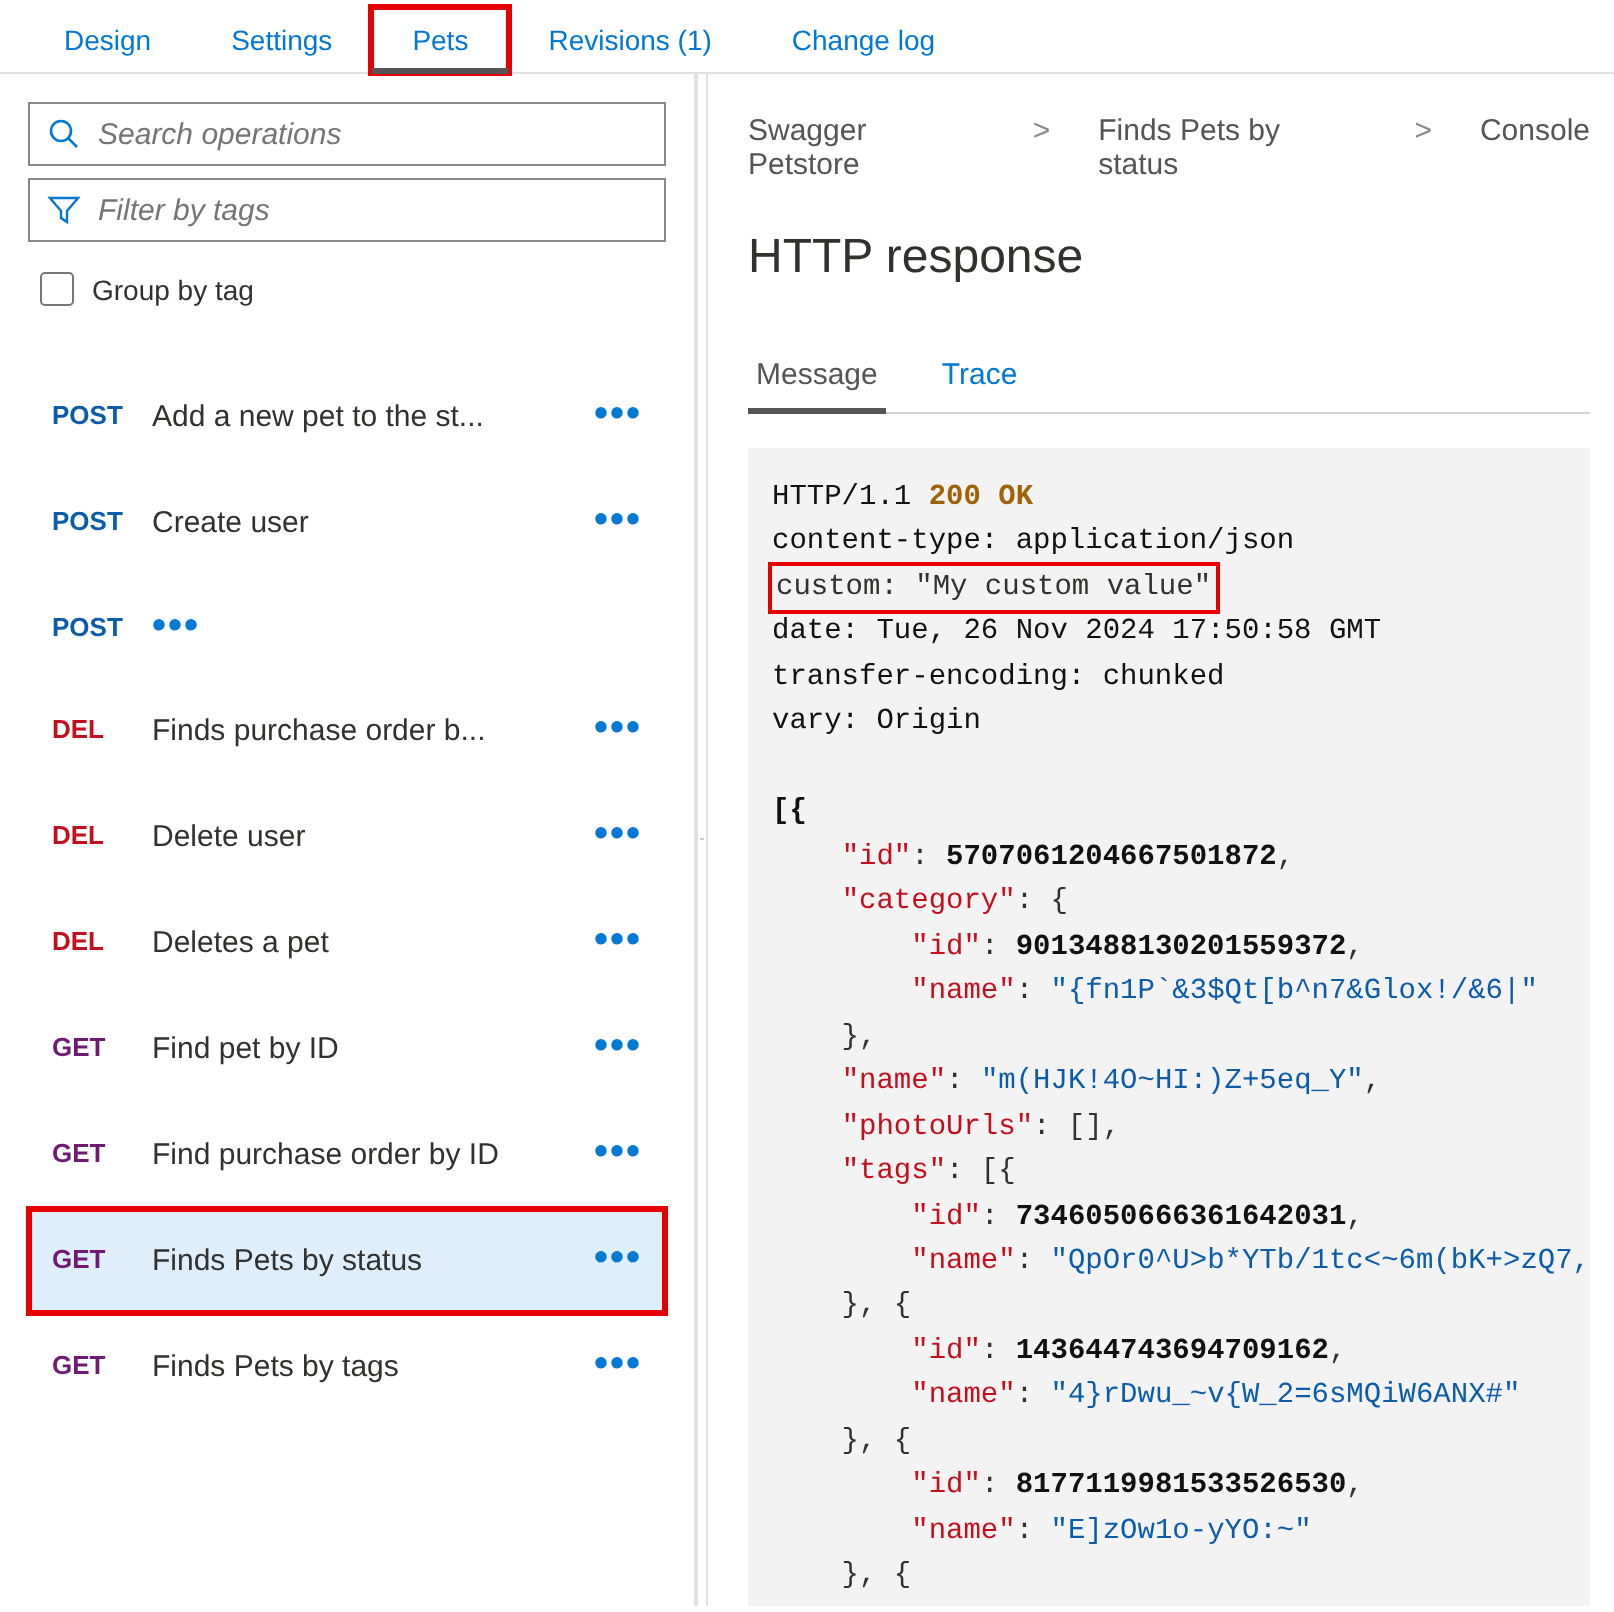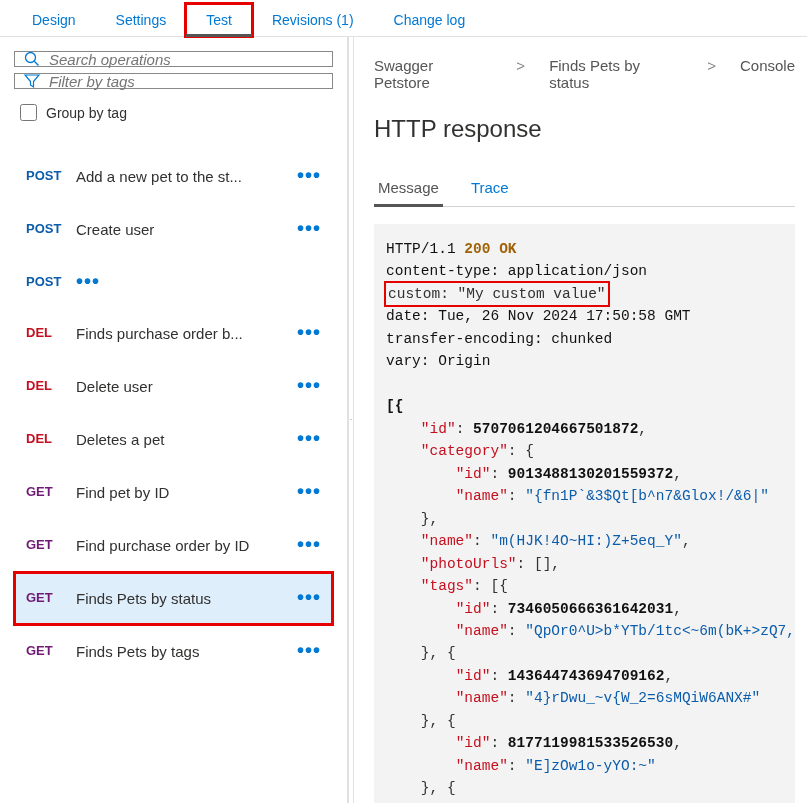--- a/index.html
+++ b/index.html
@@ -45,21 +45,21 @@
     padding: 14px 14px 0;
     overflow-y: auto;
   }
   .search-box, .filter-box {
     width: 100%;
     border: 1px solid #8a8886;
     display: flex;
     align-items: center;
     padding: 4px 8px;
     margin-bottom: 6px;
-    height: 16px;
+    height: 32px;
     justify-content: space-between;
   }
   .search-box input, .filter-box input {
     flex: 1;
     border: none;
     outline: none;
     font-size: 15px;
     font-style: italic;
     color: #767676;
     background: transparent;
@@ -190,21 +190,21 @@
   .json-key { color: #c50f1f; }
   .json-str { color: #0b5cab; }
   .json-num, .json-brace { color: #111; font-weight: 700; }
 </style>
 </head>
 <body>
 
 <div class="tabs" id="top-tabs">
     <a class="tab">Design</a>
     <a class="tab">Settings</a>
-    <a class="tab active highlighted">Test</a>
+    <a class="tab active highlighted">Pets</a>
     <a class="tab">Revisions (1)</a>
     <a class="tab">Change log</a>
   </div>
 
 <div class="main">
 
   <div class="sidebar">
     <div class="search-box">
       <span class="icon-search">
         <svg viewBox="0 0 16 16" width="16" height="16">

